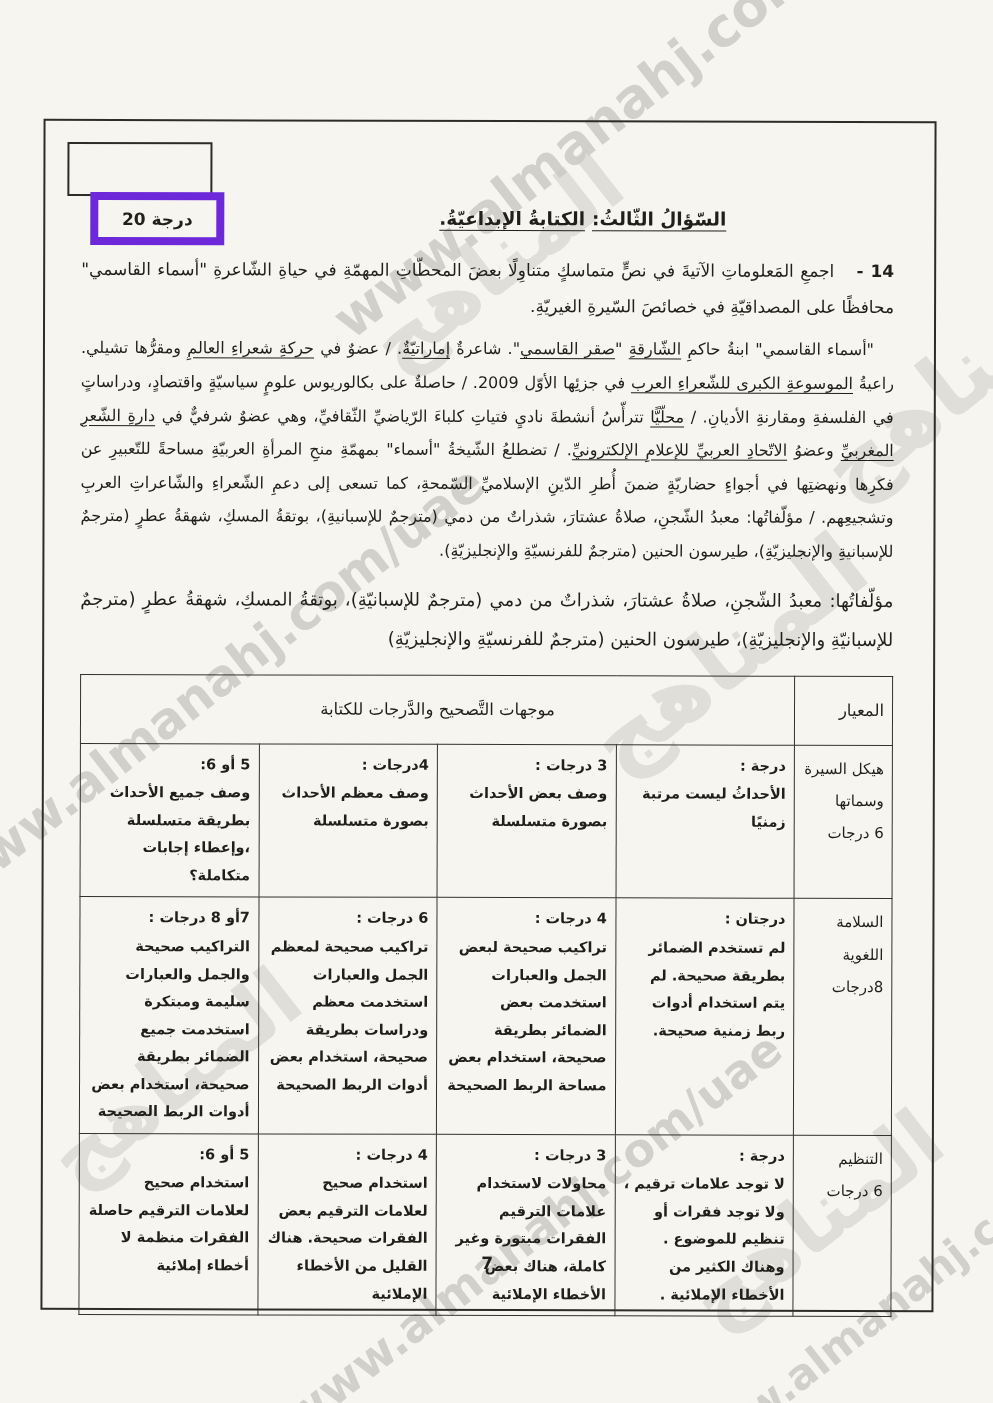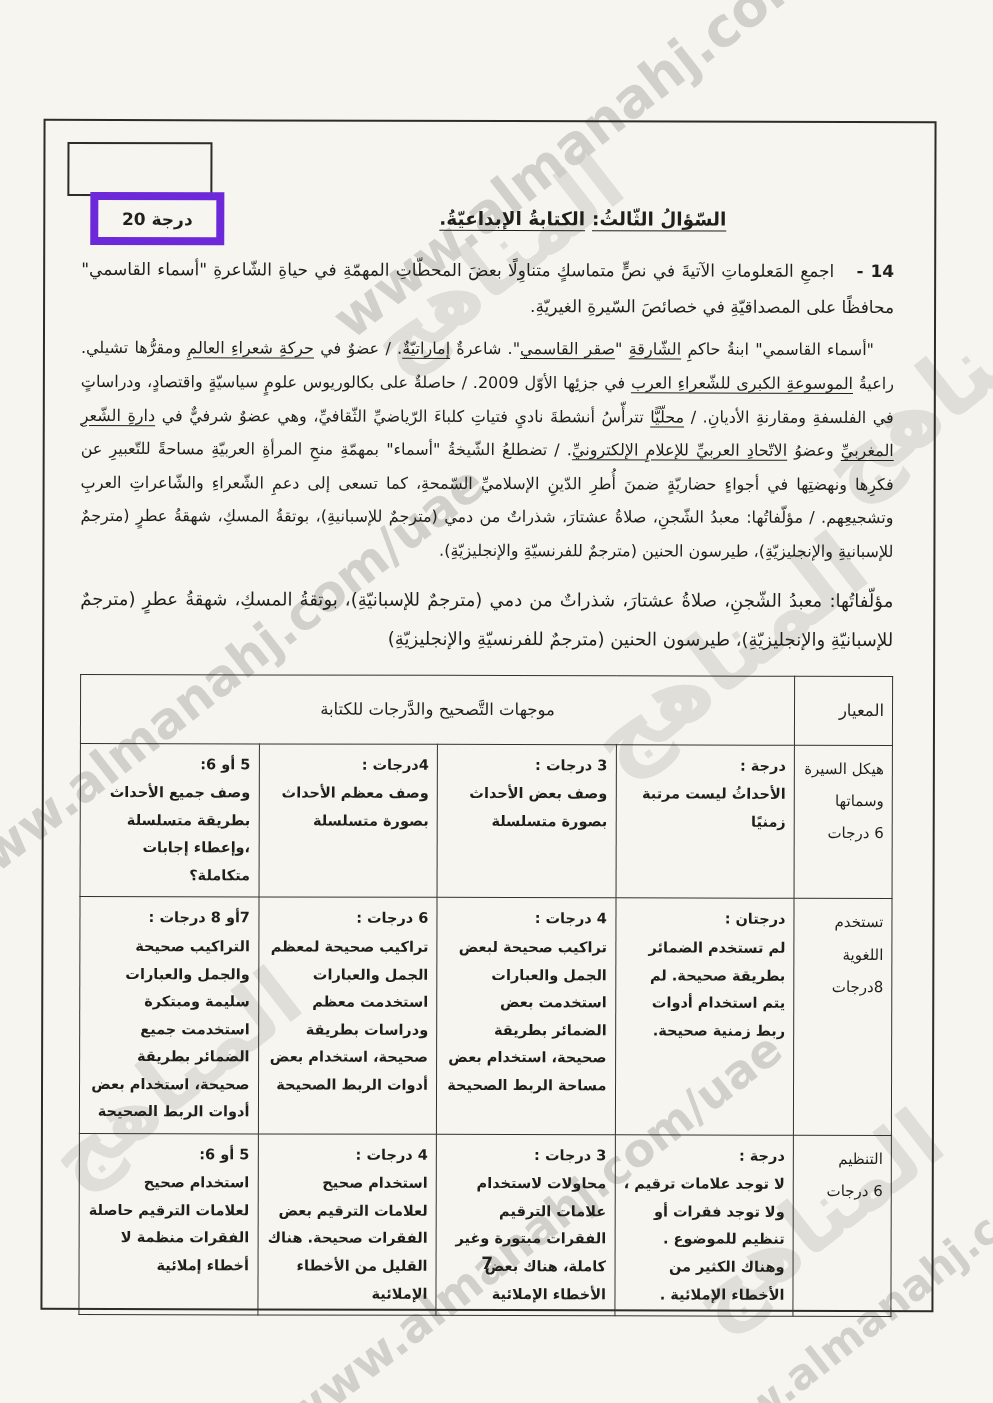--- a/index.html
+++ b/index.html
@@ -183,21 +183,21 @@
             <div class="grade">4درجات :</div>
             <div class="desc">وصف معظم الأحداث بصورة متسلسلة</div>
           </td>
           <td class="cell">
             <div class="grade">5 أو 6:</div>
             <div class="desc">وصف جميع الأحداث بطريقة متسلسلة ،وإعطاء إجابات متكاملة؟</div>
           </td>
         </tr>
         <tr>
           <td class="crit">
-            <div>تستخدم اللغوية</div>
+            <div>السلامة اللغوية</div>
             <div>8درجات</div>
           </td>
           <td class="cell">
             <div class="grade">درجتان :</div>
             <div class="desc">لم تستخدم الضمائر بطريقة صحيحة. لم يتم استخدام أدوات ربط زمنية صحيحة.</div>
           </td>
           <td class="cell">
             <div class="grade">4 درجات :</div>
             <div class="desc">تراكيب صحيحة لبعض الجمل والعبارات استخدمت بعض الضمائر بطريقة صحيحة، استخدام بعض مساحة الربط الصحيحة</div>
           </td>

